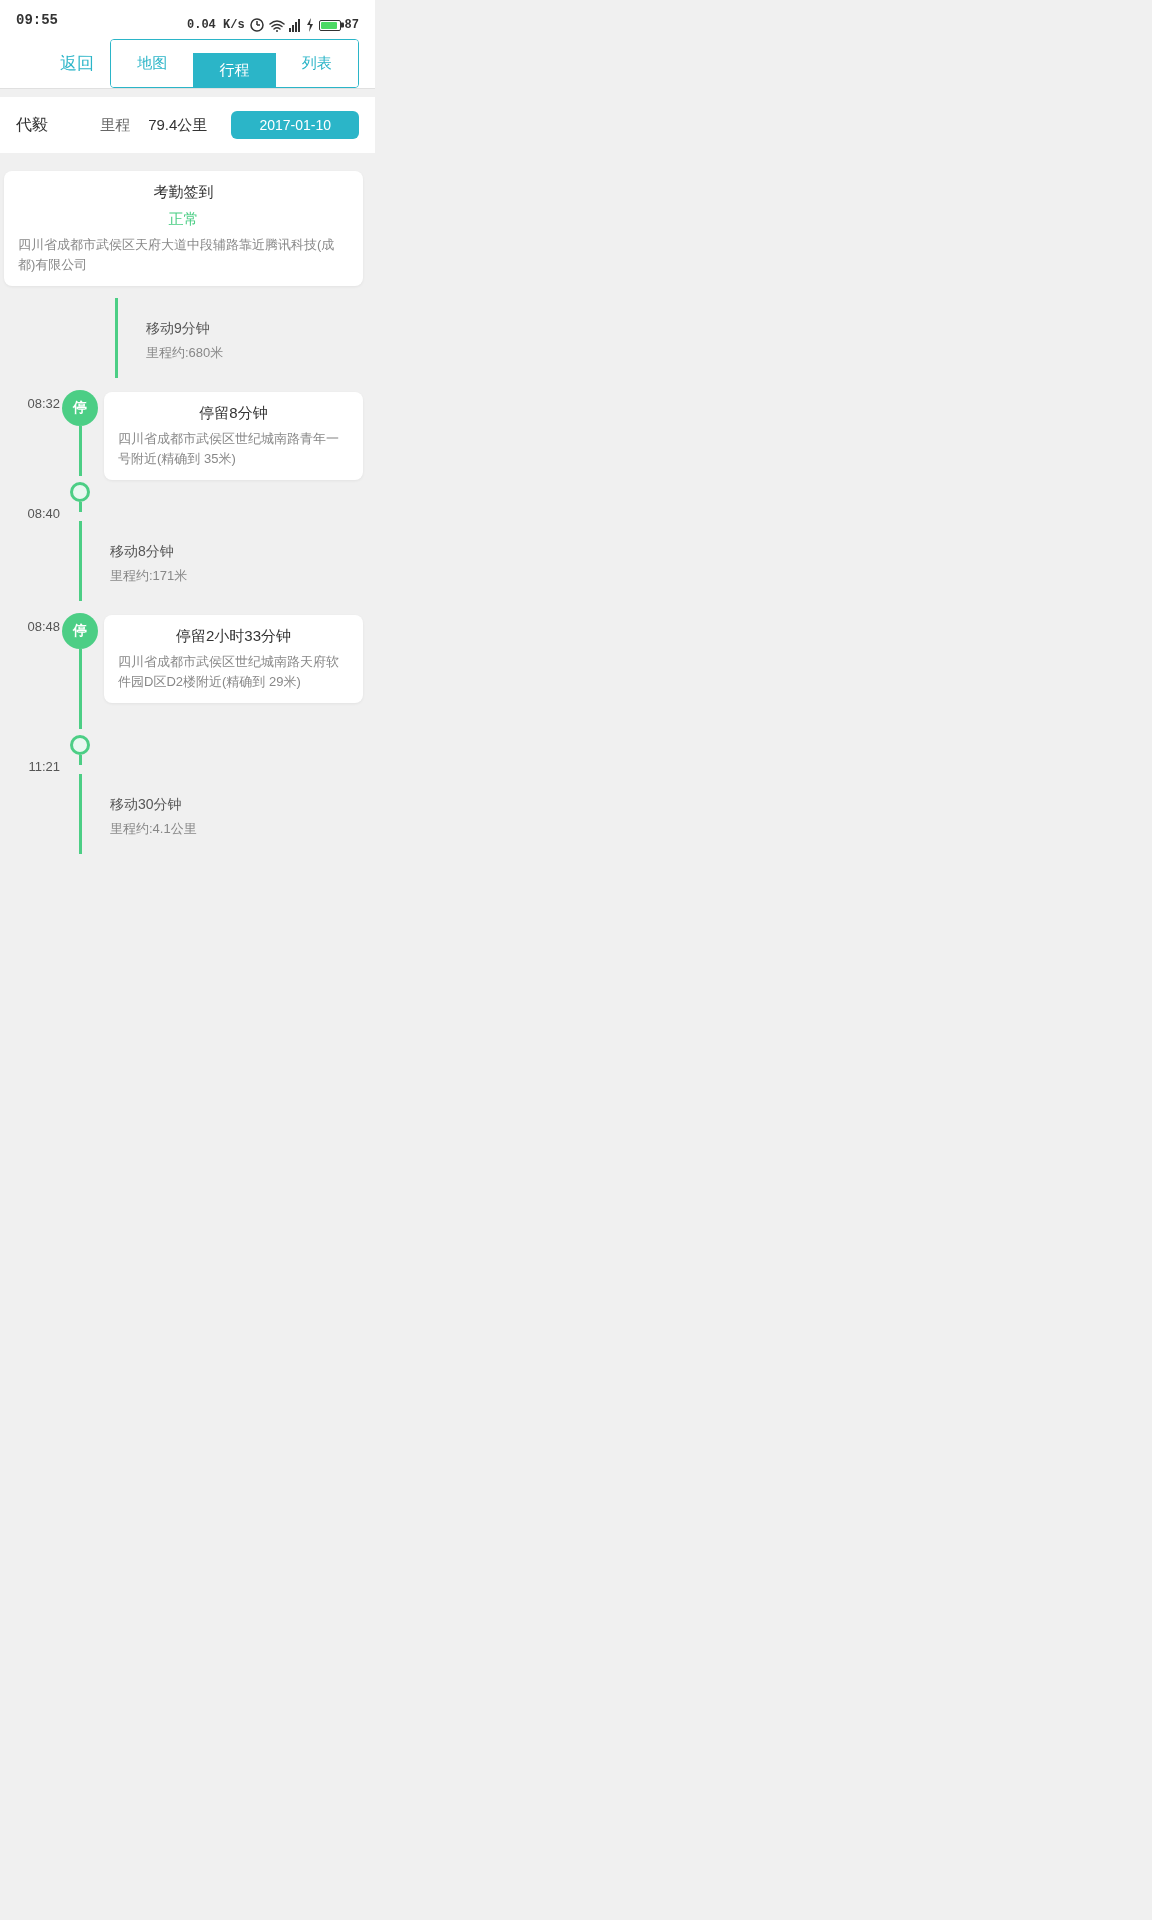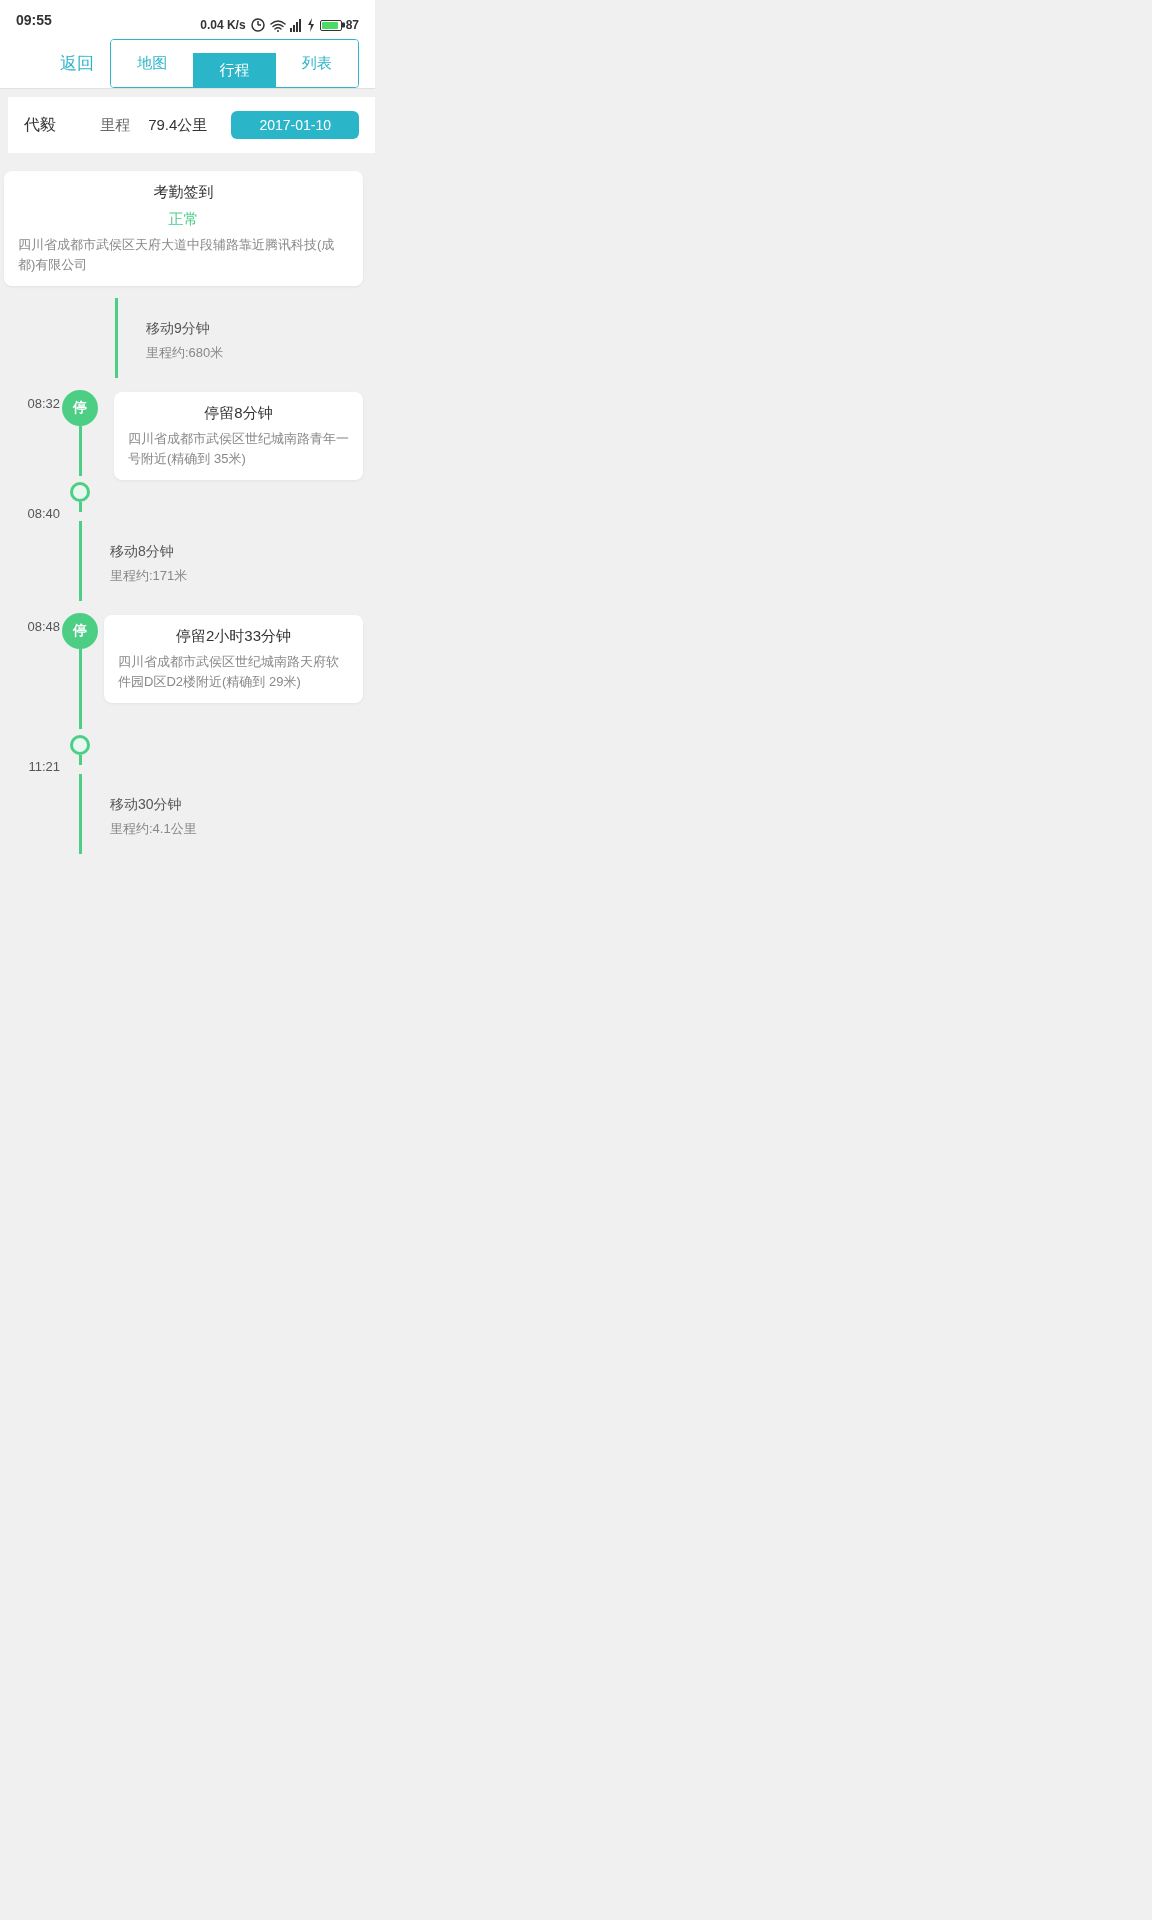--- a/index.html
+++ b/index.html
@@ -14,20 +14,21 @@
 
     
     .status-bar {
       background: #fff;
       display: flex;
       justify-content: space-between;
       align-items: center;
       padding: 6px 16px;
       font-size: 14px;
       font-weight: 600;
+      font-family: Liberation Mono, monospace;
     }
     .status-left { color: #333; }
     .status-right {
       display: flex;
       align-items: center;
       gap: 4px;
       font-size: 12px;
       color: #333;
       margin-top: 11px;
     }
@@ -103,21 +104,20 @@
     }
 
     
     .info-row {
       background: #fff;
       display: flex;
       align-items: center;
       padding: 14px 16px;
       margin-top: 8px;
       gap: 12px;
-      margin-left: 8px;
     }
     .info-name {
       font-size: 16px;
       color: #333;
       font-weight: 500;
     }
     .info-mileage-label {
       font-size: 15px;
       color: #666;
       margin-left: auto;
@@ -291,21 +291,21 @@
       </div>
     </div>
     <div style="flex:1;padding:8px 12px 8px 4px;">
       <div class="move-card">
         <div class="move-duration">移动9分钟</div>
         <div class="move-mileage">里程约:680米</div>
       </div>
     </div>
   </div>
 
-  <div style="display:flex; flex-direction:row;gap:10px;">
+  <div style="display:flex; flex-direction:row;">
     <div style="display:flex;flex-direction:column;align-items:center;width:100px;flex-shrink:0;">
       <div style="display:flex;flex-direction:row;align-items:flex-start;width:100%;">
         <div style="width:60px;text-align:right;font-size:13px;color:#555;padding-top:12px;flex-shrink:0;">08:32</div>
         <div style="width:40px;display:flex;flex-direction:column;align-items:center;">
           <div class="dot-circle stop">
             <span>停</span>
           </div>
           <div style="width:3px;background:#4cce85;flex:1;min-height:50px;"></div>
           <div class="dot-circle small"></div>
           <div style="width:3px;background:#4cce85;min-height:10px;"></div>

